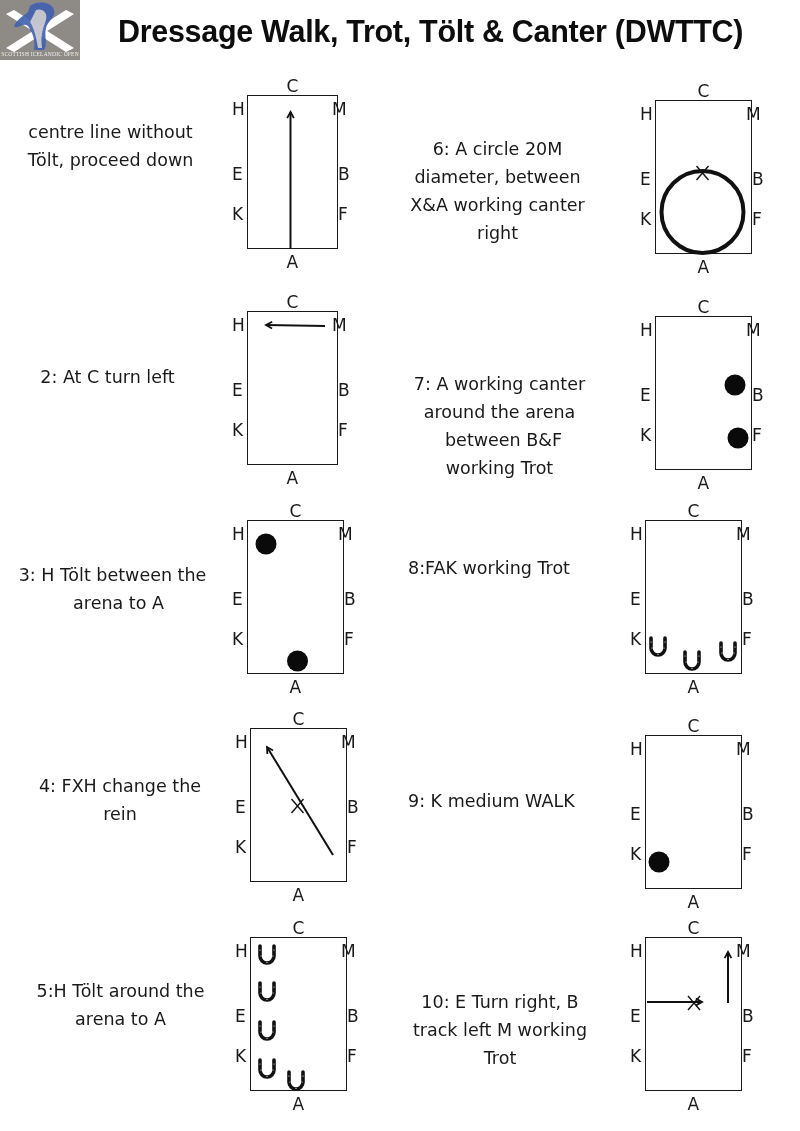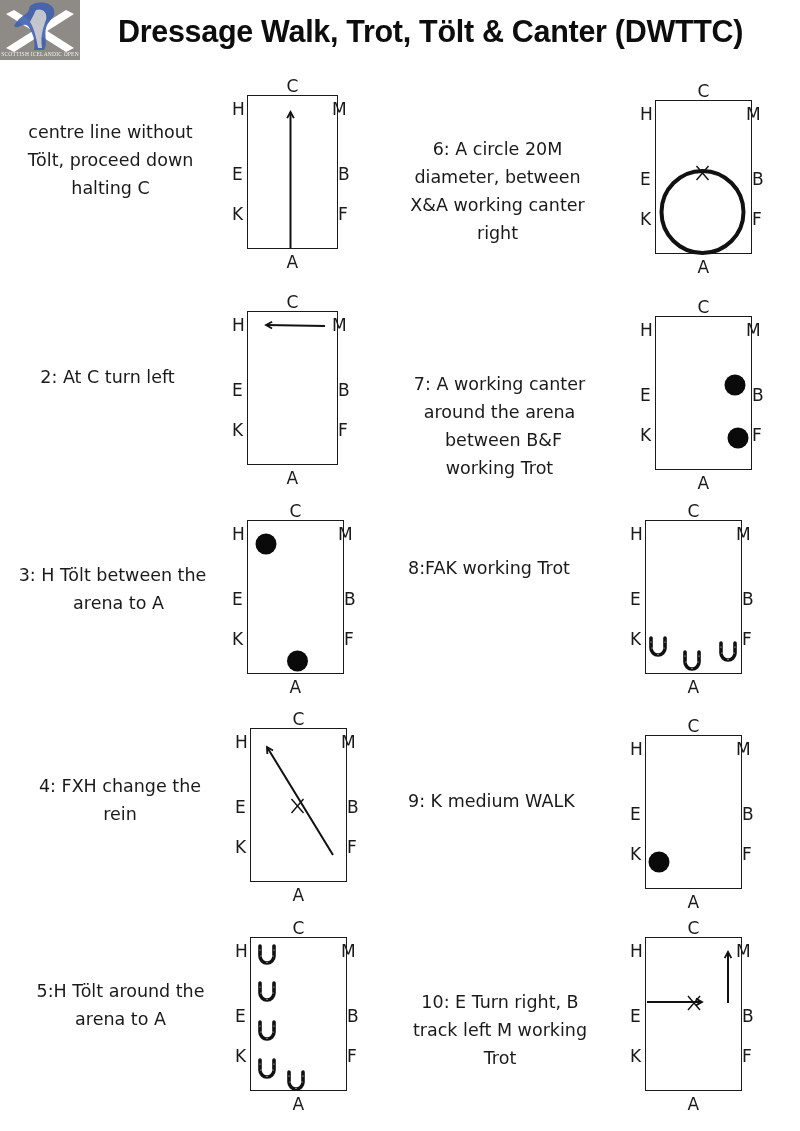--- a/index.html
+++ b/index.html
@@ -27,21 +27,20 @@
     <path d="M30,6 C38,0 52,2 54,10 C56,18 48,20 46,28 C44,36 48,44 44,50 L34,50 C36,40 32,32 28,26 C22,22 18,30 14,26 C18,18 24,16 28,12 Z" fill="#3f5fb0" opacity="0.9"></path>
     <path d="M36,10 C42,8 48,12 46,20 C44,26 40,34 42,48 L38,48 C36,36 34,28 30,22 Z" fill="#d9d6d2" opacity="0.85"></path>
   </svg>
   <div class="logo-text">SCOTTISH ICELANDIC OPEN</div>
 </div>
 <div class="title">Dressage Walk, Trot, Tölt &amp; Canter (DWTTC)</div>
 
 <div class="step-text" style="left:8px; top:118px; width:205px;">
   <div>centre line without</div>
   <div>Tölt, proceed down</div>
-  <div>halting C</div>
 </div>
 <div class="step-text" style="left:20px; top:363px; width:175px;">
   <div>2: At C turn left</div>
 </div>
 <div class="step-text" style="left:5px; top:561px; width:215px;">
   <div>3: H  Tölt between the</div>
   <div style="padding-left:12px;">arena to A</div>
 </div>
 <div class="step-text" style="left:20px; top:772px; width:200px;">
   <div>4: FXH change the</div>

